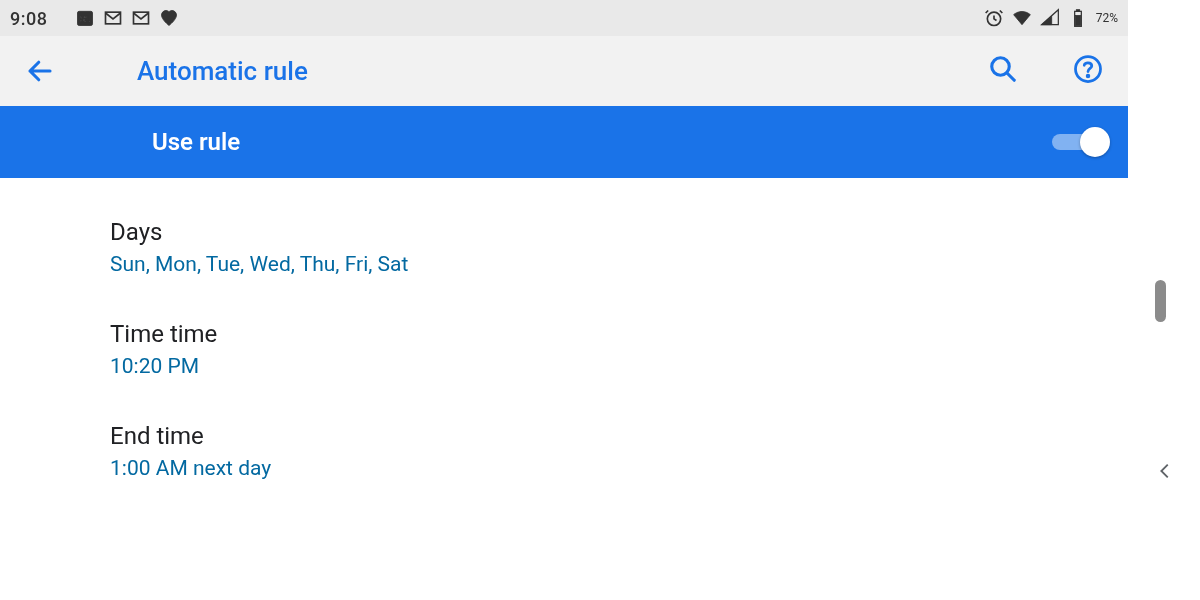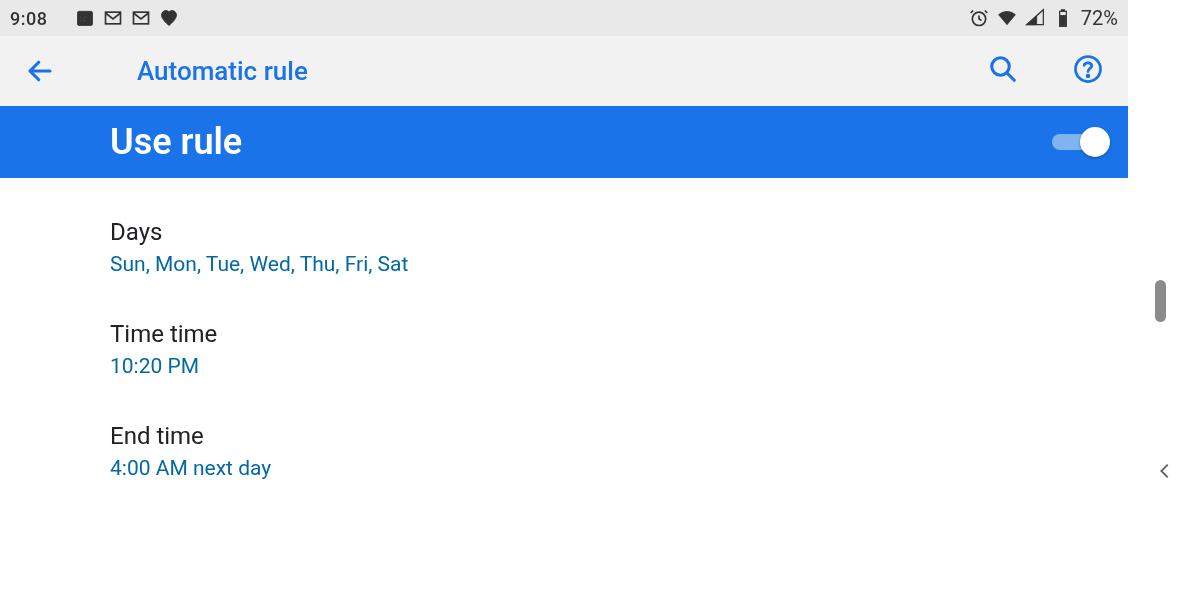--- a/index.html
+++ b/index.html
@@ -5,42 +5,42 @@
   * { box-sizing: border-box; margin: 0; padding: 0; }
   html, body { width: 1200px; height: 600px; font-family: Roboto, "Helvetica Neue", Arial, sans-serif; background: #fff; overflow: hidden; }
   .device { position: absolute; left: 0; top: 0; width: 1128px; height: 600px; background: #fff; }
 
   
   .status-bar { height: 36px; background: #e9e9e9; display: flex; align-items: center; justify-content: space-between; padding: 0 10px; color: #333; font-size: 18px; }
   .status-left, .status-right { display: flex; align-items: center; gap: 8px; }
   .status-left .clock { font-weight: 500; letter-spacing: .5px; margin-right: 20px;}
   .sb-icon { display: inline-flex; align-items: center; justify-content: center; width: 20px; height: 20px; }
   .sb-icon svg { width: 20px; height: 20px; fill: #333; stroke: #333; }
-  .status-right .pct { font-size: 20px; }
+  .status-right .pct { font-size: 12px; }
 
   
   .appbar-region { background: #f2f2f2; }
   .appbar { height: 70px; display: flex; align-items: center; padding: 0 18px; gap: 41px; }
   .appbar .back svg { width: 30px; height: 30px; stroke: #1a73e8; fill: #1a73e8; }
   .appbar .title { color: #1a73e8; font-size: 26px; font-weight: 500; margin-left: 34px; }
   .appbar .spacer { flex: 1; }
   .appbar .iconbtn { width: 44px; height: 44px; display: flex; align-items: center; justify-content: center; }
   .appbar .iconbtn svg { width: 30px; height: 30px; fill: #1a73e8; stroke: #1a73e8; }
 
   
   .rule-header { height: 116px; display: flex; align-items: center; padding: 0 18px; }
   .rule-icon { width: 78px; height: 78px; border-radius: 50%; background: #1a73e8; display: flex; align-items: center; justify-content: center; margin-left: 92px; }
   .rule-icon svg { width: 46px; height: 46px; fill: none; stroke: #fff; stroke-width: 3; }
   .rule-title { font-size: 26px; font-weight: 400; color: #202124; margin-left: 28px; }
   .rule-header .spacer { flex: 1; }
   .rule-header .edit svg { width: 30px; height: 30px; fill: #1a73e8; margin-right: 28px; }
 
   
   .use-rule { height: 72px; background: #1a73e8; display: flex; align-items: center; padding: 0 24px 0 110px; color: #fff; }
-  .use-rule .label { font-size: 36px; font-weight: 600; }
+  .use-rule .label { font-size: 24px; font-weight: 600; margin-left: 42px; }
   .use-rule .spacer { flex: 1; }
   .toggle { position: relative; width: 52px; height: 30px; }
   .toggle-track { position: absolute; left: 0; top: 7px; width: 42px; height: 16px; background: rgba(255,255,255,.45); border-radius: 10px; }
   .toggle-thumb { position: absolute; right: -6px; top: 0; width: 30px; height: 30px; background: #fff; border-radius: 50%; box-shadow: 0 1px 3px rgba(0,0,0,.3); }
 
   
   .settings { padding: 18px 0 0 110px; }
   .setting { padding: 22px 0; }
   .setting .st-title { font-size: 24px; color: #202124; font-weight: 400; }
   .setting .st-sub { font-size: 21px; color: #0369a1; margin-top: 6px; }
@@ -157,21 +157,21 @@
     <div class="setting">
       <div class="st-title">Days</div>
       <div class="st-sub">Sun, Mon, Tue, Wed, Thu, Fri, Sat</div>
     </div>
     <div class="setting">
       <div class="st-title">Time time</div>
       <div class="st-sub">10:20 PM</div>
     </div>
     <div class="setting">
       <div class="st-title">End time</div>
-      <div class="st-sub">4:00 AM next day</div>
+      <div class="st-sub">1:00 AM next day</div>
     </div>
   </div>
 </div>
 
 <div class="right-gutter">
   <div class="scroll-thumb"></div>
   <div class="chevron">
     <span>
       <svg viewBox="0 0 24 24">
           <path d="M15 5 L8 12 L15 19"></path>

